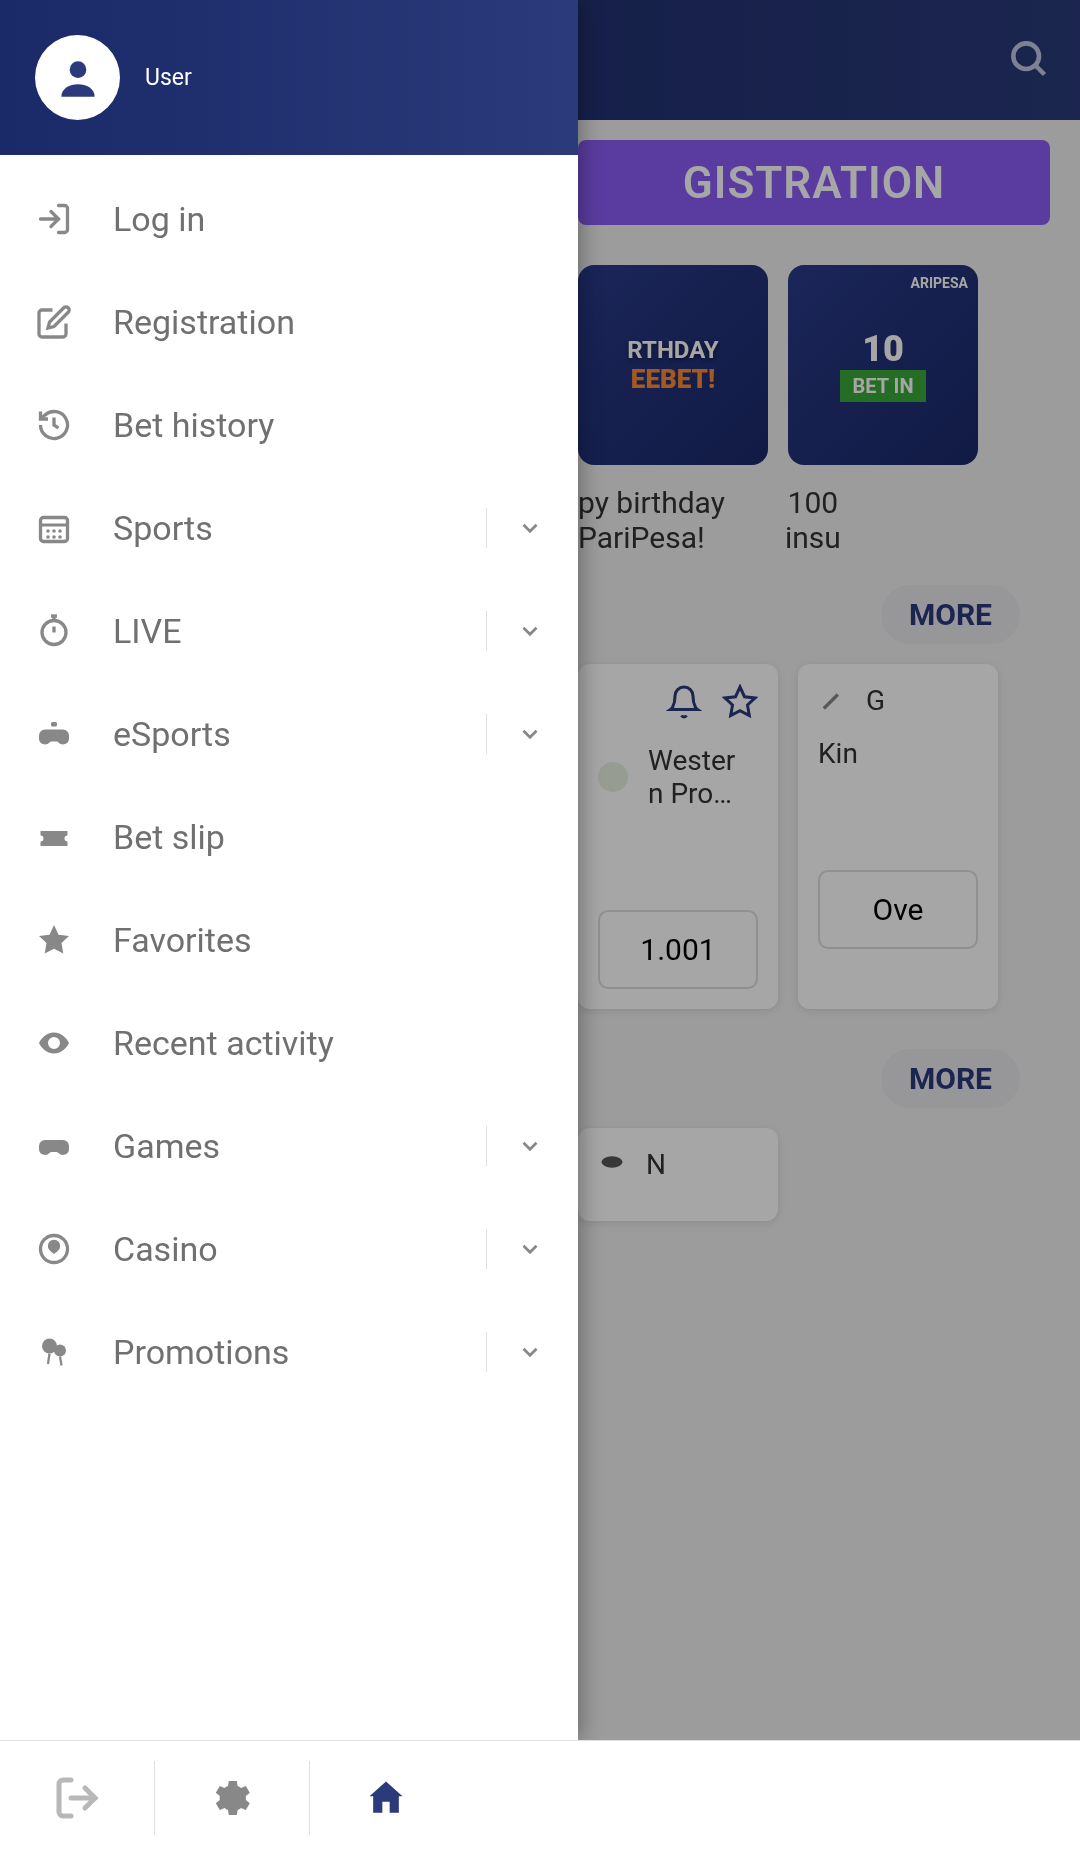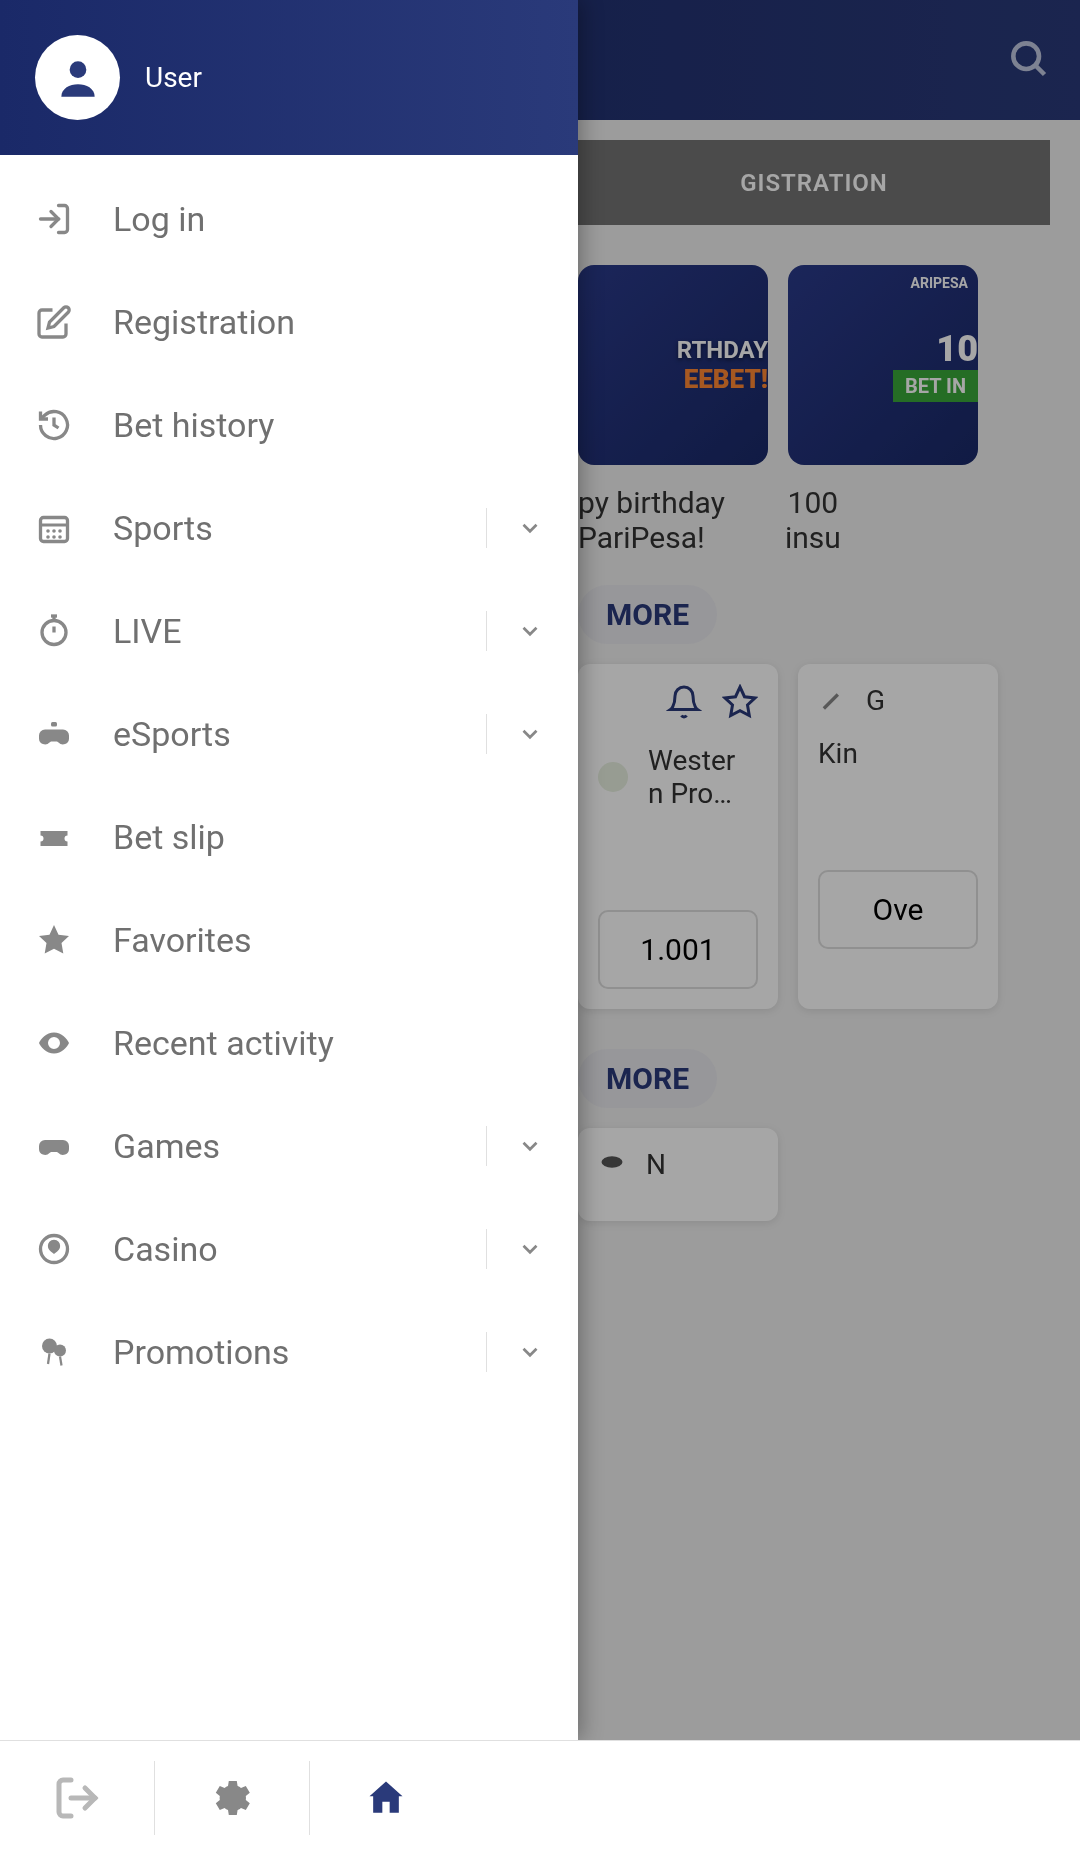--- a/index.html
+++ b/index.html
@@ -2,42 +2,42 @@
 <html><head>
   <meta charset="utf-8">
   <style>
     * { margin: 0; padding: 0; box-sizing: border-box; font-family: -apple-system, BlinkMacSystemFont, 'Segoe UI', Roboto, Arial, sans-serif; }
     html, body { width: 1080px; height: 1855px; overflow: hidden; position: relative; }
     
     
     .bg-content { position: absolute; top: 0; left: 0; width: 100%; height: 100%; background: #f0f0f0; }
     .bg-header { height: 120px; background: linear-gradient(90deg, #1a2968 0%, #2a3a7a 100%); display: flex; align-items: center; justify-content: flex-end; padding: 0 30px; }
     .bg-search-icon { color: #c0c8e0; }
-    .bg-reg-btn { margin: 20px 30px 20px 578px; height: 85px; background: #737373; color: #fff; font-size: 24px; font-weight: 600; display: flex; align-items: center; justify-content: center; border-radius: 0; letter-spacing: 1px; }
+    .bg-reg-btn { margin: 20px 30px 20px 578px; height: 85px; background: #8b5cf6; color: #fff; font-size: 44px; font-weight: 600; display: flex; align-items: center; justify-content: center; border-radius: 8px; letter-spacing: 1px; }
     .bg-promos { display: flex; gap: 20px; padding: 20px 0 0 578px; }
-    .bg-promo { min-width: 190px; height: 200px; background: linear-gradient(135deg, #2a3a8a 0%, #1a2968 100%); border-radius: 16px; display: flex; flex-direction: column; align-items: flex-end; justify-content: center; color: #fff; font-weight: bold; font-size: 28px; position: relative; overflow: hidden; }
+    .bg-promo { min-width: 190px; height: 200px; background: linear-gradient(135deg, #2a3a8a 0%, #1a2968 100%); border-radius: 16px; display: flex; flex-direction: column; align-items: center; justify-content: center; color: #fff; font-weight: bold; font-size: 28px; position: relative; overflow: hidden; }
     .bg-promo-text { padding: 20px 0 0 578px; display: flex; gap: 60px; font-size: 30px; color: #333; }
     .bg-section { padding: 30px 30px 0 578px; }
-    .bg-more { display: flex; justify-content: flex-start; padding-right: 30px; margin-bottom: 20px; }
+    .bg-more { display: flex; justify-content: flex-end; padding-right: 30px; margin-bottom: 20px; }
     .bg-more-btn { background: #e8e8ed; color: #2a3a7a; font-weight: 700; font-size: 30px; padding: 12px 28px; border-radius: 30px; }
     .bg-cards { display: flex; gap: 20px; }
     .bg-card { min-width: 200px; background: #fff; border-radius: 12px; padding: 20px; box-shadow: 0 2px 8px rgba(0,0,0,0.1); }
     .bg-card-top { display: flex; gap: 20px; justify-content: flex-end; margin-bottom: 20px; }
     .bg-card-team { font-size: 28px; color: #333; margin-bottom: 100px; display: flex; align-items: center; gap: 20px; }
     .bg-odd { border: 2px solid #ddd; border-radius: 10px; padding: 20px 30px; font-size: 30px; text-align: center; }
     
     
     .dim-overlay { position: absolute; top: 0; left: 578px; width: calc(100% - 578px); height: calc(100% - 115px); background: rgba(0,0,0,0.35); }
     
     
     .drawer { position: absolute; top: 0; left: 0; width: 578px; height: calc(100% - 115px); background: #fff; box-shadow: 4px 0 20px rgba(0,0,0,0.3); display: flex; flex-direction: column; }
     .drawer-header { height: 155px; background: linear-gradient(90deg, #1a2968 0%, #2a3a7a 100%); display: flex; align-items: center; padding: 0 35px; gap: 25px; }
     .avatar { width: 85px; height: 85px; background: #fff; border-radius: 50%; display: flex; align-items: center; justify-content: center; }
     .avatar svg { width: 50px; height: 50px; }
-    .user-label { color: #fff; font-size: 28px; font-weight: 400; }
+    .user-label { color: #fff; font-size: 23px; font-weight: 400; }
     .drawer-list { flex: 1; overflow: hidden; padding: 12px 0; }
     .drawer-item { display: flex; align-items: center; padding: 0 35px; height: 103px; gap: 40px; color: #707070; font-size: 34px; position: relative; }
     .drawer-item-icon { width: 38px; height: 38px; display: flex; align-items: center; justify-content: center; flex-shrink: 0; }
     .drawer-item-label { flex: 1; }
     .drawer-item-chevron { padding-left: 30px; border-left: 1px solid #e0e0e0; height: 40px; display: flex; align-items: center; }
     
     
     .bottom-bar { position: absolute; bottom: 0; left: 0; width: 100%; height: 115px; background: #fff; border-top: 1px solid #e0e0e0; display: flex; }
     .bottom-item { flex: 1; display: flex; align-items: center; justify-content: center; position: relative; }
     .bottom-item + .bottom-item::before { content: ''; position: absolute; left: 0; top: 20px; bottom: 20px; width: 1px; background: #e0e0e0; }

